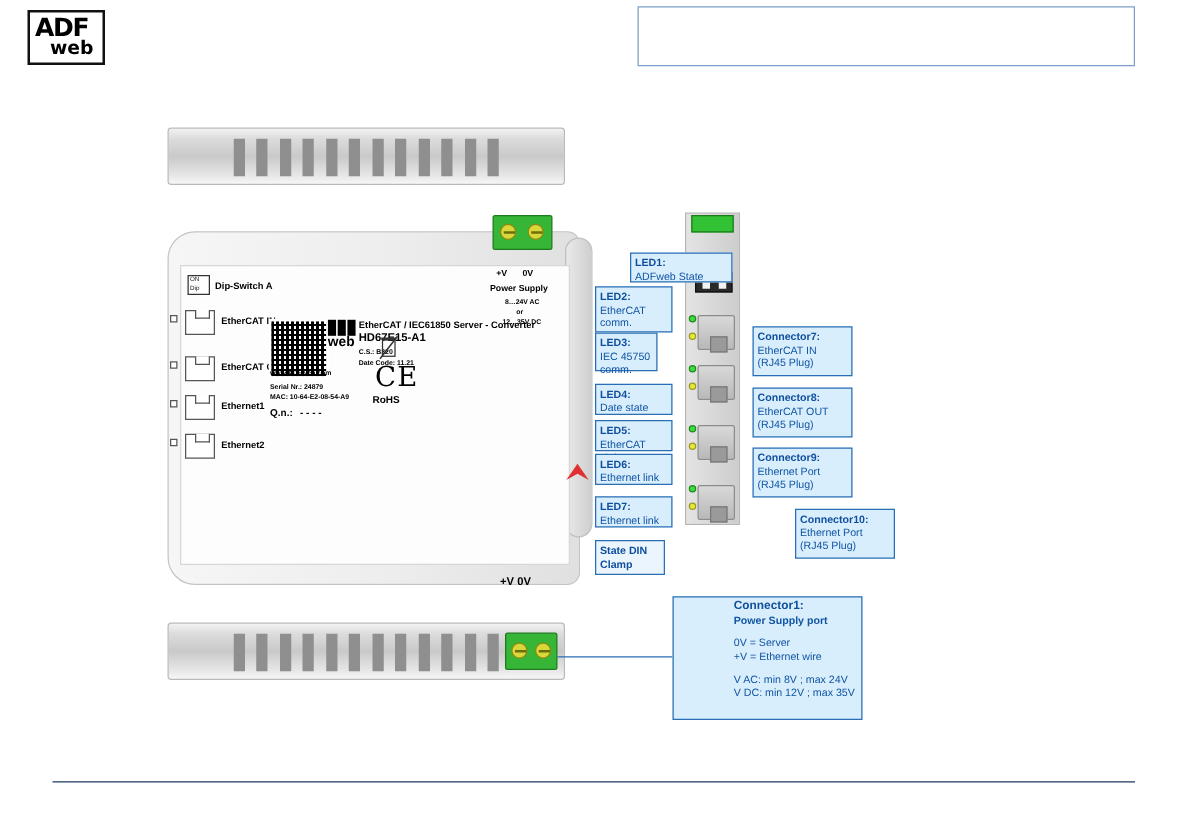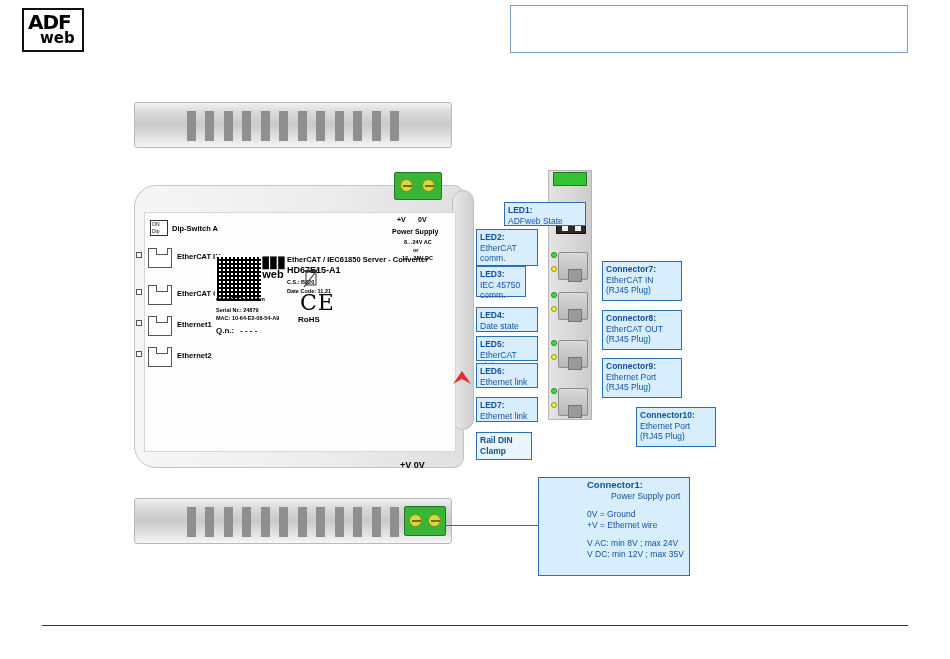--- a/index.html
+++ b/index.html
@@ -528,21 +528,21 @@
   </div>
   <div class="callout" id="led6">
     <span class="callout-title">LED6:</span>
     <span>Ethernet link</span>
   </div>
   <div class="callout" id="led7">
     <span class="callout-title">LED7:</span>
     <span>Ethernet link</span>
   </div>
   <div class="callout white" id="raildin">
-    <span class="callout-title">Rail DIN</span>
+    <span class="callout-title">State DIN</span>
     <span class="callout-title">Clamp</span>
   </div>
 
 
   <div class="callout" id="conn7">
     <span class="callout-title">Connector7:</span>
     <span>EtherCAT IN</span><br>
     <span>(RJ45 Plug)</span>
   </div>
   <div class="callout" id="conn8">
@@ -580,23 +580,23 @@
   <div class="plate-text" style="left:400px; top:460px; font-size:9px; font-weight:bold;">+V 0V</div>
   <div class="green-conn conn-bottom">
     <div class="screw" style="left:4px; top:7px;"></div>
     <div class="screw" style="left:23px; top:7px;"></div>
   </div>
 
   <div class="leader" style="left:446px; top:525px; width:92px;"></div>
 
   <div class="callout" id="conn1">
     <span class="callout-title" style="font-size:9.5px;">Connector1:</span>
-    <span style="font-weight:normal;margin-left:24px;">Power Supply port</span>
+    <span style="font-weight:bold;">Power Supply port</span>
     <div style="height:8px;"></div>
-    <span>0V = Ground</span><br>
+    <span>0V = Server</span><br>
     <span>+V = Ethernet wire</span>
     <div style="height:8px;"></div>
     <span>V AC: min 8V ; max 24V</span><br>
     <span>V DC: min 12V ; max 35V</span>
   </div>
 
   <div class="footer-rule"></div>
 
 </div>
 

